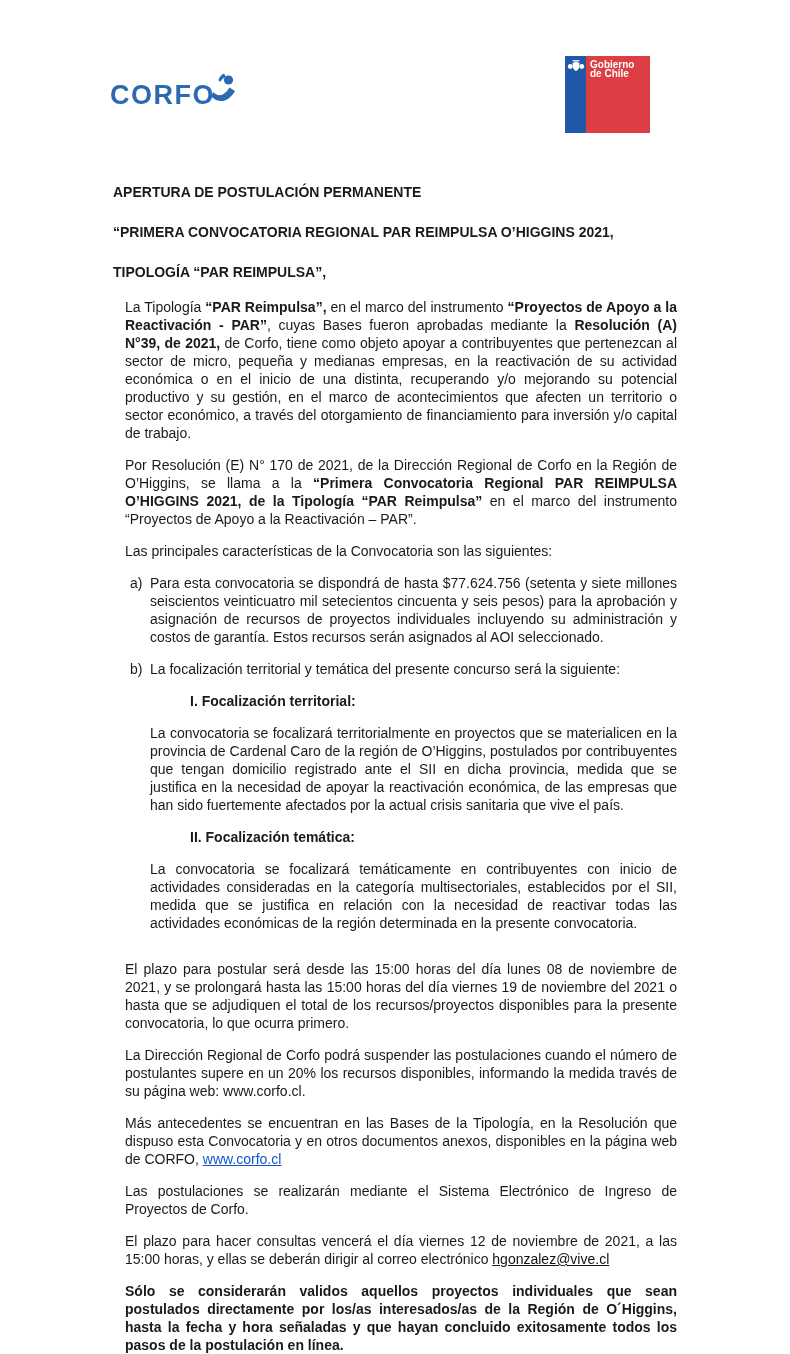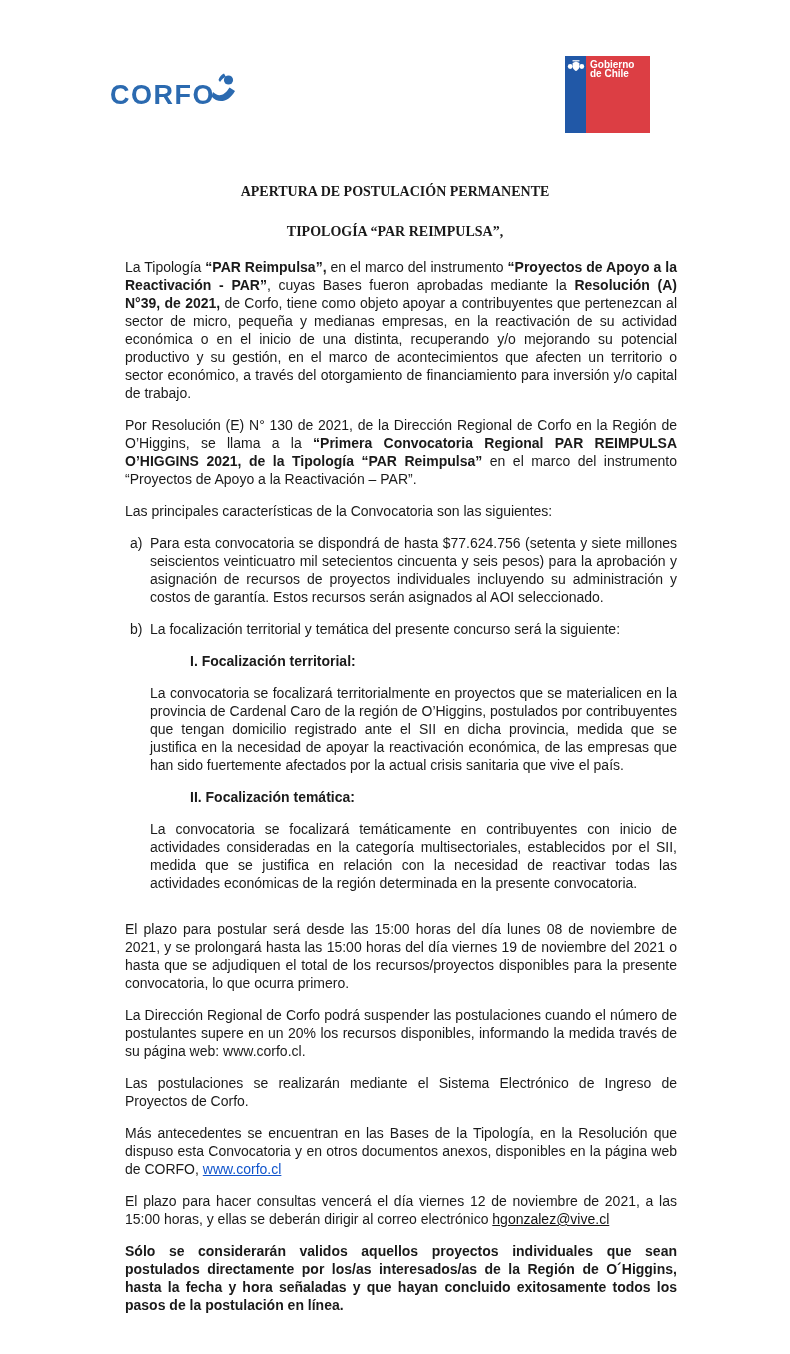--- a/index.html
+++ b/index.html
@@ -33,21 +33,21 @@
     color:#ffffff; font-weight:bold; font-size:10px; line-height:8.5px;
     letter-spacing:0px;
   }
   .gov-crest{ margin-top:4px; }
   
   .content{
     position:absolute; left:113px; top:183px; width:564px;
     font-size:14px; line-height:18px;
   }
   .doc-title{
-    text-align:center; font-weight:bold; margin:0 0 22px 0;font-family:Liberation Serif, serif;
+    text-align:left; font-weight:bold; margin:0 0 22px 0;
   }
   .doc-title.last{ margin-bottom:17px; }
   .para{ text-align:justify; margin:0 0 14px 12px; }
   .para.gap-top{ margin-top:28px; }
   .para b{ font-weight:bold; }
   .bold-para{ font-weight:bold; }
   .list-item{
     display:flex; margin:0 0 14px 17px;
   }
   .list-item .marker{ width:20px; flex:0 0 20px; }
@@ -86,25 +86,26 @@
     </div>
     <div class="gov-red">
       <div class="gov-text">Gobierno</div>
       <div class="gov-text">de Chile</div>
     </div>
   </div>
 
   <div class="content">
 
     <p class="doc-title">APERTURA DE POSTULACIÓN PERMANENTE</p>
+    <p class="doc-title">“PRIMERA CONVOCATORIA REGIONAL PAR REIMPULSA O’HIGGINS 2021,</p>
     <p class="doc-title last">TIPOLOGÍA “PAR REIMPULSA”,</p>
 
     <p class="para"><span>La Tipología </span><b>“PAR Reimpulsa”,</b><span> en el marco del instrumento </span><b>“Proyectos de Apoyo a la Reactivación - PAR”</b><span>, cuyas Bases fueron aprobadas mediante la </span><b>Resolución (A) N°39, de 2021,</b><span> de Corfo, tiene como objeto apoyar a contribuyentes que pertenezcan al sector de micro, pequeña y medianas empresas, en la reactivación de su actividad económica o en el inicio de una distinta, recuperando y/o mejorando su potencial productivo y su gestión, en el marco de acontecimientos que afecten un territorio o sector económico, a través del otorgamiento de financiamiento para inversión y/o capital de trabajo.</span></p>
 
-    <p class="para"><span>Por Resolución (E) N° 130 de 2021, de la Dirección Regional de Corfo en la Región de O’Higgins, se llama a la </span><b>“Primera Convocatoria Regional PAR REIMPULSA O’HIGGINS 2021, de la Tipología “PAR Reimpulsa”</b><span> en el marco del instrumento “Proyectos de Apoyo a la Reactivación – PAR”.</span></p>
+    <p class="para"><span>Por Resolución (E) N° 170 de 2021, de la Dirección Regional de Corfo en la Región de O’Higgins, se llama a la </span><b>“Primera Convocatoria Regional PAR REIMPULSA O’HIGGINS 2021, de la Tipología “PAR Reimpulsa”</b><span> en el marco del instrumento “Proyectos de Apoyo a la Reactivación – PAR”.</span></p>
 
     <p class="para">Las principales características de la Convocatoria son las siguientes:</p>
 
     <div class="list-item">
       <span class="marker">a)</span>
       <div class="list-text">Para esta convocatoria se dispondrá de hasta $77.624.756 (setenta y siete millones seiscientos veinticuatro mil setecientos cincuenta y seis pesos) para la aprobación y asignación de recursos de proyectos individuales incluyendo su administración y costos de garantía. Estos recursos serán asignados al AOI seleccionado.</div>
     </div>
 
     <div class="list-item">
       <span class="marker">b)</span>
@@ -114,22 +115,22 @@
     <p class="sub-heading">I. Focalización territorial:</p>
     <p class="para indent">La convocatoria se focalizará territorialmente en proyectos que se materialicen en la provincia de Cardenal Caro de la región de O’Higgins, postulados por contribuyentes que tengan domicilio registrado ante el SII en dicha provincia, medida que se justifica en la necesidad de apoyar la reactivación económica, de las empresas que han sido fuertemente afectados por la actual crisis sanitaria que vive el país.</p>
 
     <p class="sub-heading">II. Focalización temática:</p>
     <p class="para indent">La convocatoria se focalizará temáticamente en contribuyentes con inicio de actividades consideradas en la categoría multisectoriales, establecidos por el SII, medida que se justifica en relación con la necesidad de reactivar todas las actividades económicas de la región determinada en la presente convocatoria.</p>
 
     <p class="para gap-top">El plazo para postular será desde las 15:00 horas del día lunes 08 de noviembre de 2021, y se prolongará hasta las 15:00 horas del día viernes 19 de noviembre del 2021 o hasta que se adjudiquen el total de los recursos/proyectos disponibles para la presente convocatoria, lo que ocurra primero.</p>
 
     <p class="para">La Dirección Regional de Corfo podrá suspender las postulaciones cuando el número de postulantes supere en un 20% los recursos disponibles, informando la medida través de su página web: www.corfo.cl.</p>
 
+    <p class="para"><span>Más antecedentes se encuentran en las Bases de la Tipología, en la Resolución que dispuso esta Convocatoria y en otros documentos anexos, disponibles en la página web de CORFO, </span><span class="link-blue">www.corfo.cl</span></p>
+
     <p class="para">Las postulaciones se realizarán mediante el Sistema Electrónico de Ingreso de Proyectos de Corfo.</p>
-
-    <p class="para"><span>Más antecedentes se encuentran en las Bases de la Tipología, en la Resolución que dispuso esta Convocatoria y en otros documentos anexos, disponibles en la página web de CORFO, </span><span class="link-blue">www.corfo.cl</span></p>
 
     <p class="para"><span>El plazo para hacer consultas vencerá el día viernes 12 de noviembre de 2021, a las 15:00 horas, y ellas se deberán dirigir al correo electrónico </span><span class="link-dark">hgonzalez@vive.cl</span></p>
 
     <p class="para bold-para">Sólo se considerarán validos aquellos proyectos individuales que sean postulados directamente por los/as interesados/as de la Región de O´Higgins, hasta la fecha y hora señaladas y que hayan concluido exitosamente todos los pasos de la postulación en línea.</p>
 
   </div>
 </div>
 
 </body></html>

